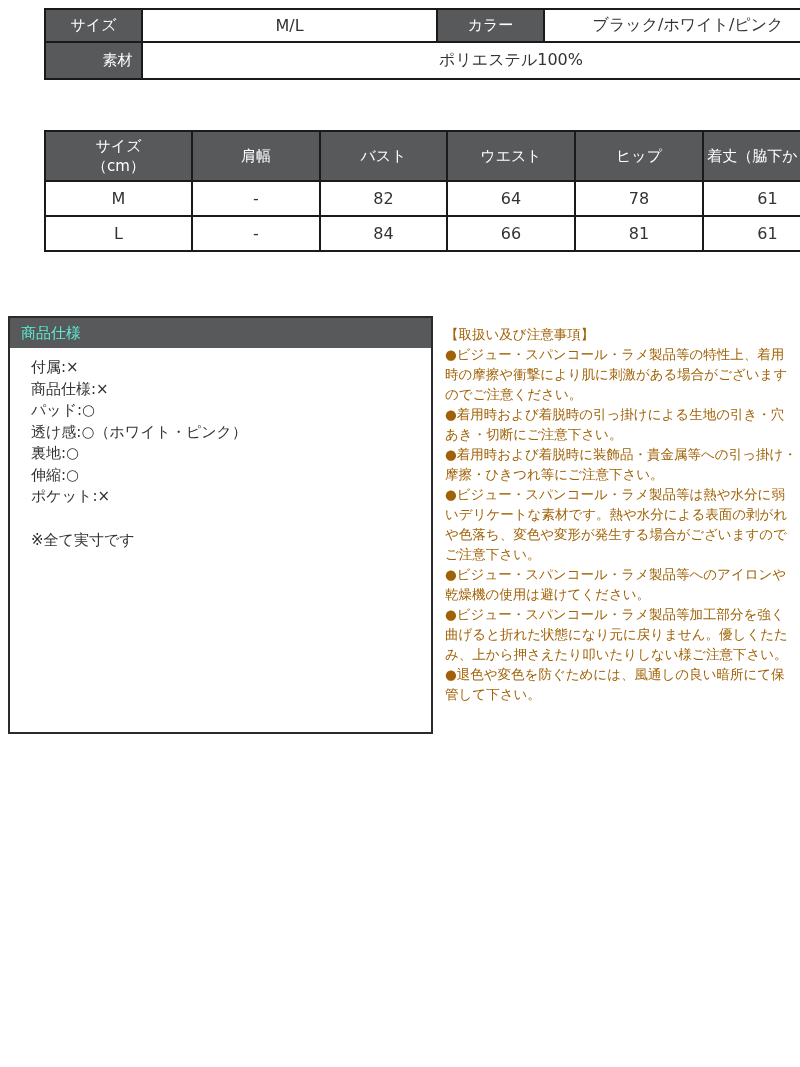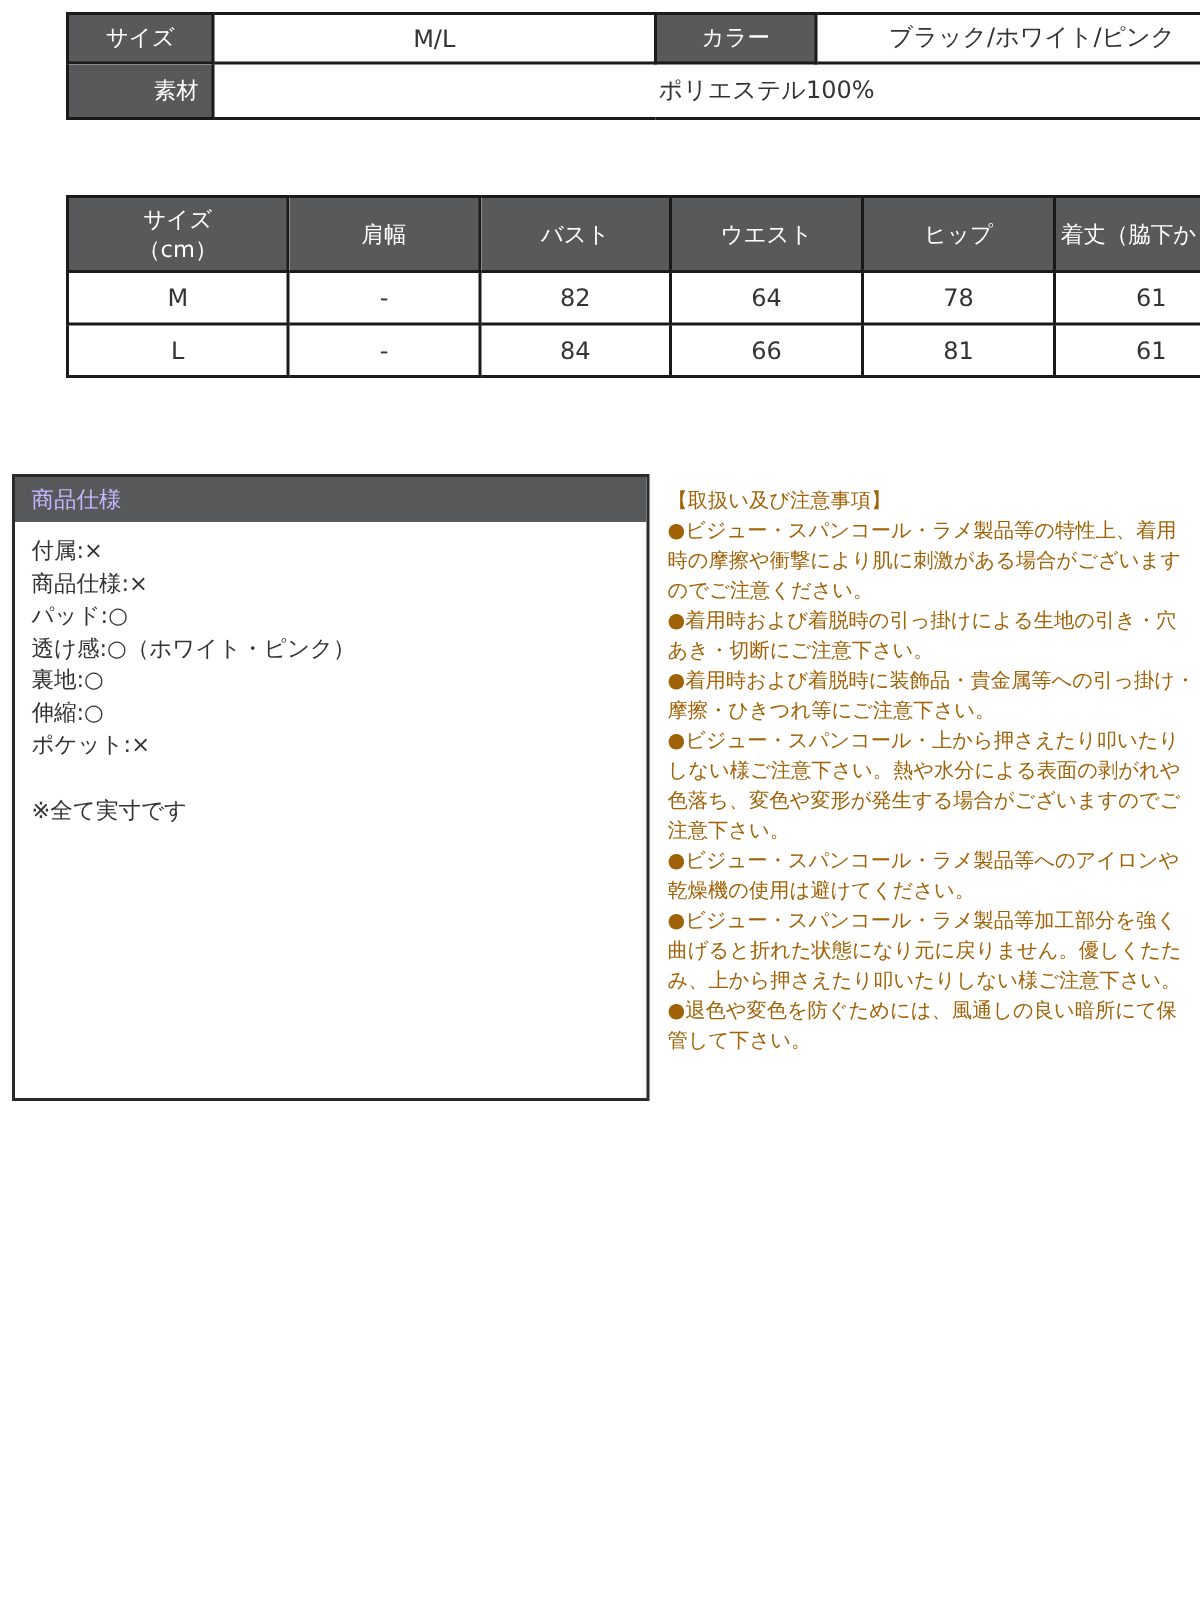--- a/index.html
+++ b/index.html
@@ -31,24 +31,24 @@
   #size-table thead th { height:50px; font-size:15px; line-height:20px; }
   #size-table tbody td { height:35px; font-size:16px; }
   #size-table .th2line span { display:block; }
 
   
   #product-spec {
     position:absolute; left:8px; top:316px; width:425px; height:418px;
     border:2px solid #2b2b2b; background:#ffffff;
   }
   #product-spec .box-title {
-    background:#58595b; color:#c4b5fd; height:30px; line-height:30px;
+    background:#58595b; color:#5eead4; height:30px; line-height:30px;
     padding-left:11px; font-size:15px;
   }
-  #product-spec .box-body { padding:9px 11px; font-size:15px; line-height:21.5px; }
+  #product-spec .box-body { padding:9px 21px; font-size:15px; line-height:21.5px; }
   #product-spec .spec-note { margin-top:22px; }
 
   
   #handling-notes {
     position:absolute; left:445px; top:324px; width:352px;
     font-size:13.5px; line-height:20px; color:#a16207;
   }
   #handling-notes p { margin:0; }
 </style>
 </head>
@@ -129,17 +129,17 @@
     <div>ポケット:×</div>
     <div class="spec-note">※全て実寸です</div>
   </div>
 </div>
 
 <div id="handling-notes">
   <p>【取扱い及び注意事項】</p>
   <p>●ビジュー・スパンコール・ラメ製品等の特性上、着用時の摩擦や衝撃により肌に刺激がある場合がございますのでご注意ください。</p>
   <p>●着用時および着脱時の引っ掛けによる生地の引き・穴あき・切断にご注意下さい。</p>
   <p>●着用時および着脱時に装飾品・貴金属等への引っ掛け・摩擦・ひきつれ等にご注意下さい。</p>
-  <p>●ビジュー・スパンコール・上から押さえたり叩いたりしない様ご注意下さい。熱や水分による表面の剥がれや色落ち、変色や変形が発生する場合がございますのでご注意下さい。</p>
+  <p>●ビジュー・スパンコール・ラメ製品等は熱や水分に弱いデリケートな素材です。熱や水分による表面の剥がれや色落ち、変色や変形が発生する場合がございますのでご注意下さい。</p>
   <p>●ビジュー・スパンコール・ラメ製品等へのアイロンや乾燥機の使用は避けてください。</p>
   <p>●ビジュー・スパンコール・ラメ製品等加工部分を強く曲げると折れた状態になり元に戻りません。優しくたたみ、上から押さえたり叩いたりしない様ご注意下さい。</p>
   <p>●退色や変色を防ぐためには、風通しの良い暗所にて保管して下さい。</p>
 </div>
 
 </body></html>

